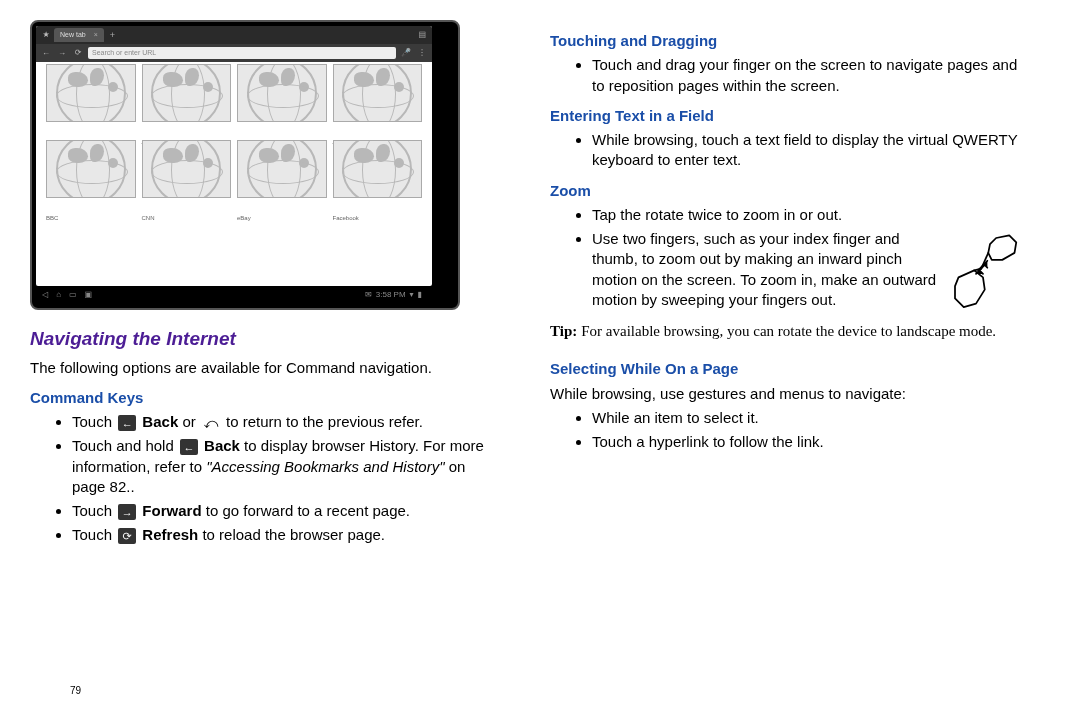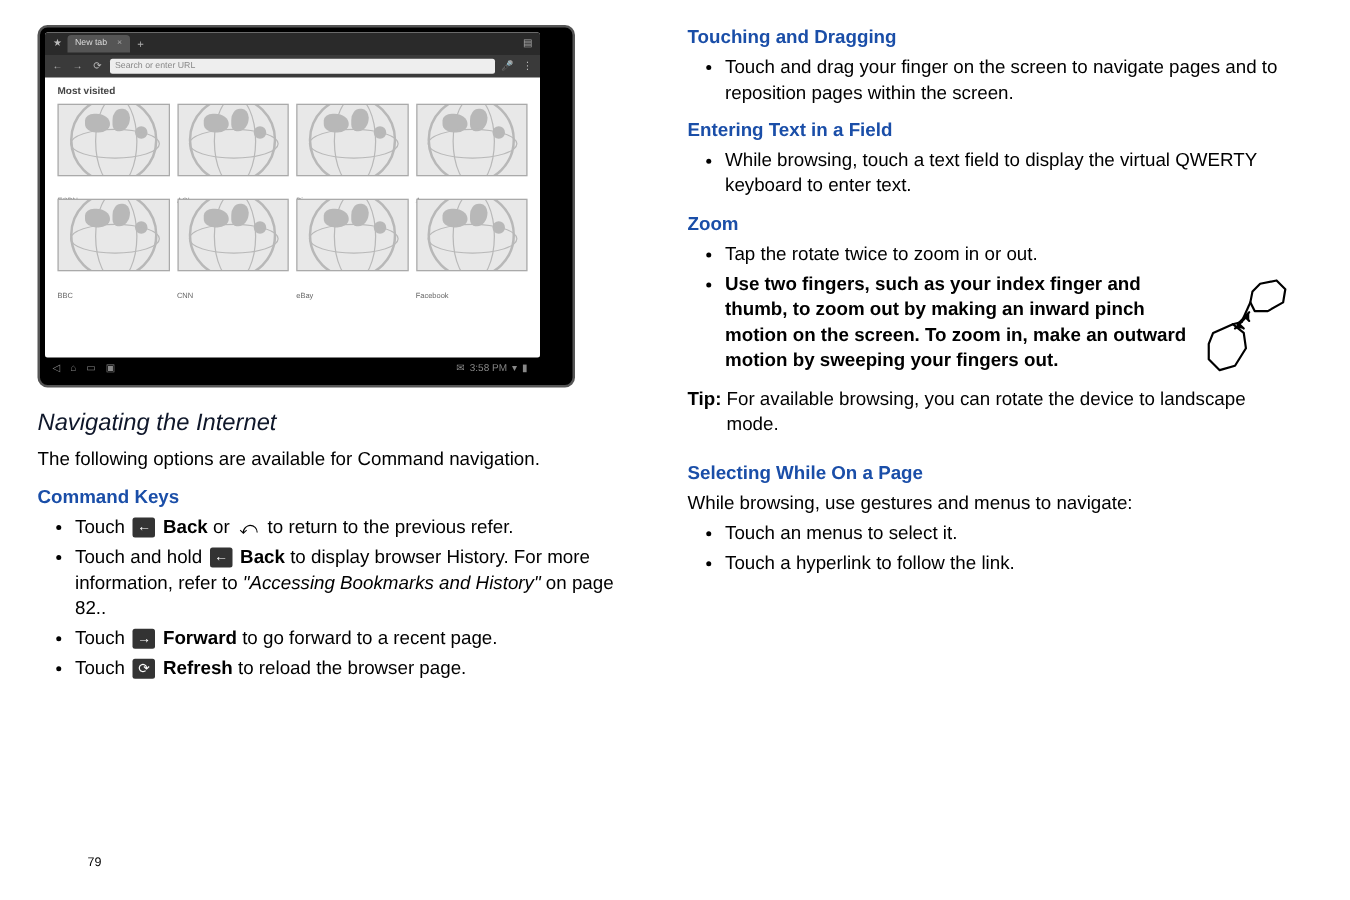--- a/index.html
+++ b/index.html
@@ -117,56 +117,56 @@
   .sysbar{
     position:absolute;bottom:4px;left:4px;right:30px;height:18px;
     display:flex;align-items:center;color:#888;font-size:8px;gap:8px;
     padding:0 6px;
   }
   .sysbar .right{margin-left:auto;display:flex;gap:4px;align-items:center;}
 
   
   .h-italic {
     font-style: italic;
-    font-weight: normal;
-    color: #0f172a;
+    font-weight: bold;
+    color: #4c1d95;
     font-size: 19px;
     margin: 4px 0 6px;
   }
   .h-blue {
     font-weight: bold;
     color: #1a4ea8;
     font-size: 15px;
     margin: 10px 0 4px;
   }
-  .h-blue-top { margin-top:0; }
+  .h-blue-top { margin-top:11px; }
   p { margin: 4px 0; }
   ul { margin: 2px 0 6px; padding-left: 30px; }
-  li { margin: 4px 0; }
+  li { margin: 4px 12px; }
   .ico {
     display:inline-flex;
     width:18px;height:16px;
     background:#333;border-radius:2px;
     color:#fff;font-size:11px;
     align-items:center;justify-content:center;
     vertical-align:middle;
     margin:0 2px;
   }
   .ico-plain{
     display:inline-flex;
     width:18px;height:16px;
     align-items:center;justify-content:center;
     vertical-align:middle;
     margin:0 2px;
     font-size:14px;
   }
   .ref-italic { font-style: italic; }
-  .tip-row { display:flex; gap:4px; margin:8px 0; }
+  .tip-row { display:flex; gap:4px; margin:8px 0;font-family:Liberation Serif, serif; }
   .tip-label{font-weight:bold;white-space:nowrap;}
-  .zoom-row{display:flex;gap:4px;align-items:flex-start;font-weight:bold;}
+  .zoom-row{display:flex;gap:4px;align-items:flex-start;}
   .pinch{
     width:70px;height:80px;flex-shrink:0;
     margin-top:4px;
   }
   .pinch svg{width:100%;height:100%;}
   .pagenum{
     position:absolute;
     left:70px;
     bottom:24px;
     font-size:10px;
@@ -192,21 +192,20 @@
         <div class="addrbar">
           <span class="navico">←</span>
           <span class="navico">→</span>
           <span class="navico">⟳</span>
           <div class="url">
             <span>Search or enter URL</span>
           </div>
           <span class="navico">🎤</span>
           <span class="navico">⋮</span>
         </div>
-        <div class="most">Most visited</div>
         <div class="grid">
           <div class="cell">
               <div class="thumb">
                 <div class="globe">
                   <div class="land l1"></div>
                   <div class="land l2"></div>
                   <div class="land l3"></div>
                 </div>
               </div>
               <div class="tlabel">ESPN</div>
@@ -351,19 +350,19 @@
     </ul>
 
     <div class="tip-row">
       <span class="tip-label">Tip:</span>
       <span>For available browsing, you can rotate the device to landscape mode.</span>
     </div>
 
     <div class="h-blue" style="margin-top:18px;">Selecting While On a Page</div>
     <p>While browsing, use gestures and menus to navigate:</p>
     <ul>
-      <li>Touch an menus to select it.</li>
+      <li>While an item to select it.</li>
       <li>Touch a hyperlink to follow the link.</li>
     </ul>
   </div>
 </div>
 
 <div class="pagenum">79</div>
 
 </body></html>

